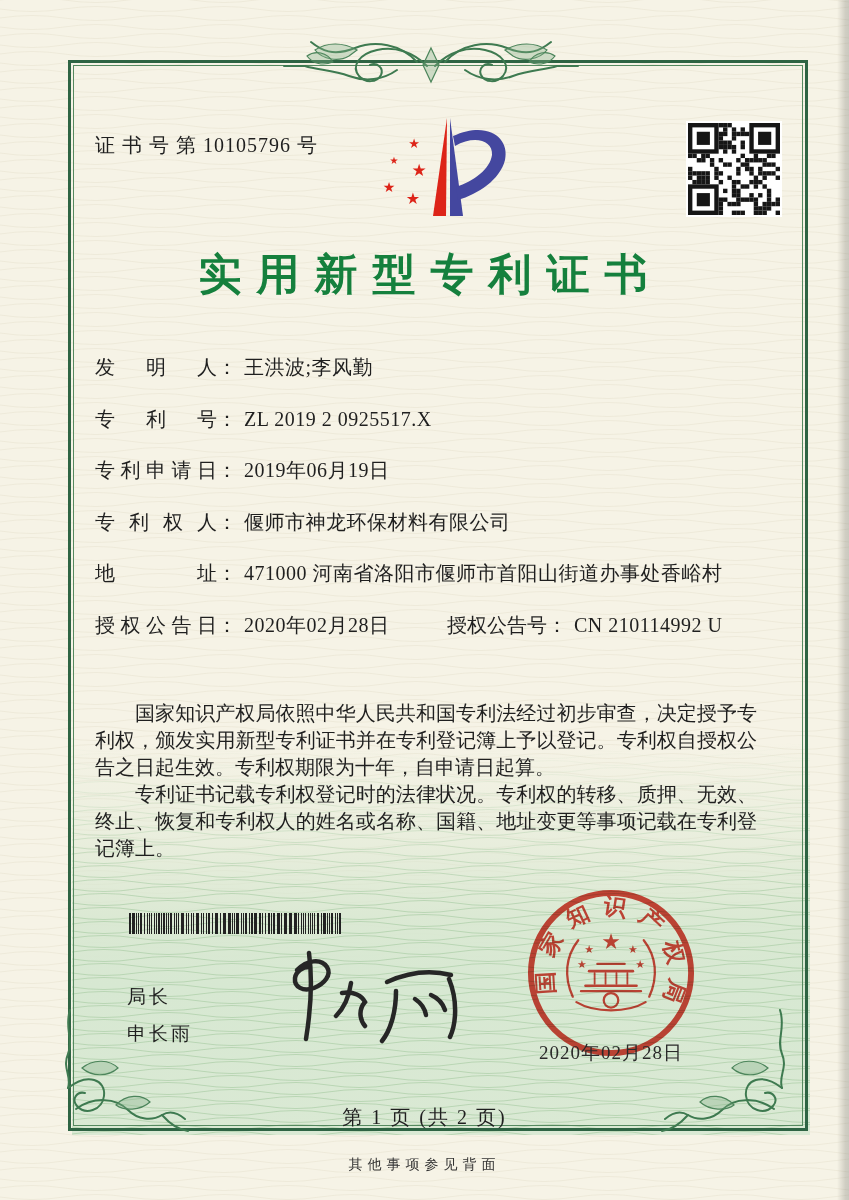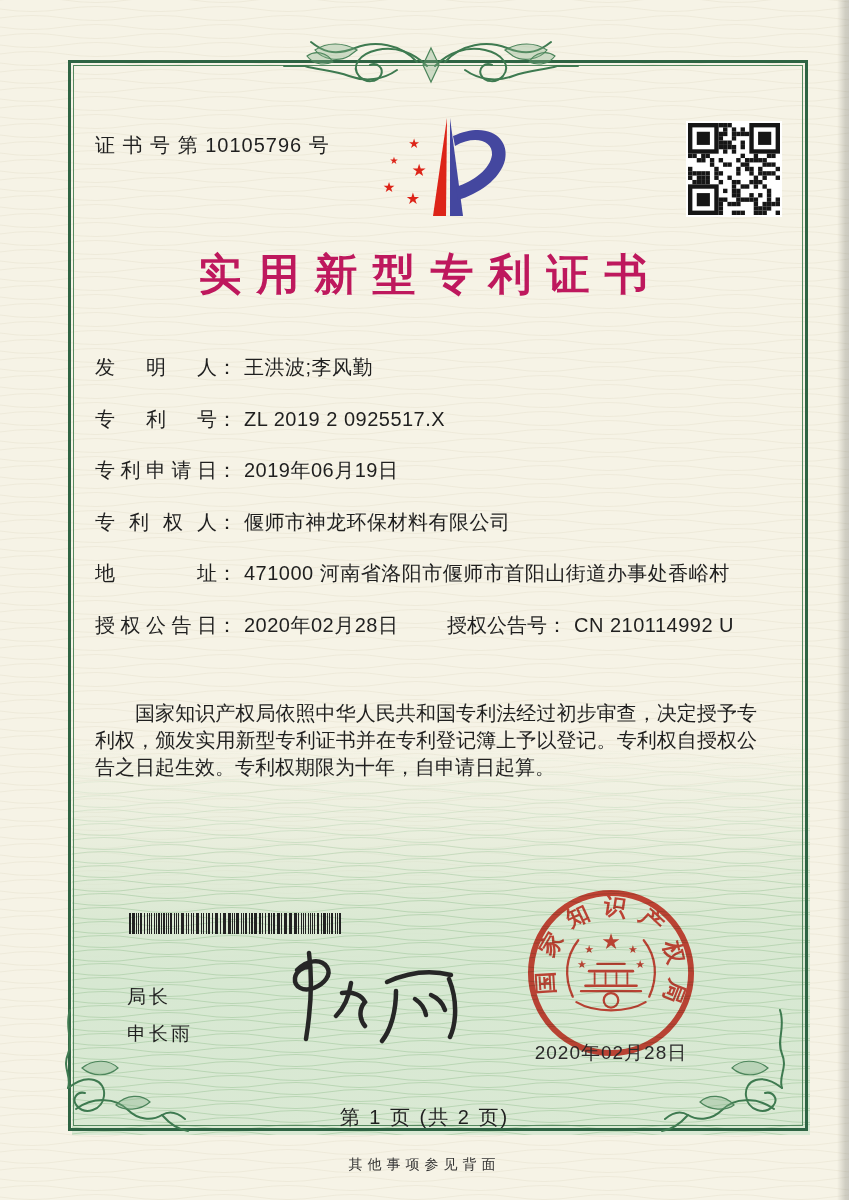--- a/index.html
+++ b/index.html
@@ -1,17 +1,17 @@
 <!DOCTYPE html>
 <html><head>
 <meta charset="utf-8">
 <style>
   html,body{margin:0;padding:0;background:#e9e7e0;}
   .page{position:relative;width:849px;height:1200px;margin:0 auto;overflow:hidden;
-        background:#f6f3e6;font-family:Liberation Sans, sans-serif;color:#1f1f1f;}
+        background:#f6f3e6;font-family:Liberation Serif, serif;color:#1f1f1f;}
   
   #waves-paper{position:absolute;left:0;top:0;width:849px;height:1200px;opacity:.28;}
   #waves-paper path{fill:none;stroke:#d9d2ba;stroke-width:1;}
   
   .scan-edge{position:absolute;right:0;top:0;bottom:0;width:12px;
         background:linear-gradient(90deg,rgba(0,0,0,0),rgba(110,110,104,.28) 70%,rgba(150,150,144,.45));}
   
   .green-zone{position:absolute;left:72px;top:742px;width:738px;height:393px;
         background:linear-gradient(180deg,rgba(214,231,208,0) 0%,rgba(214,231,208,.35) 22%,rgba(214,231,208,.85) 45%,#d7e8d2 62%,#dae9d4 100%);}
   #waves-green{position:absolute;left:72px;top:742px;width:738px;height:393px;opacity:.75;
@@ -23,21 +23,21 @@
          border:3px solid #2e6443;}
   .frame::after{content:"";position:absolute;inset:2px;border:1px solid #55895f;}
   .flourish{position:absolute;}
   .flourish path{fill:none;stroke:#3e7a50;stroke-width:2;stroke-linecap:round;}
   .flourish .leaf{fill:rgba(130,175,135,.35);stroke:#4c855b;stroke-width:1.2;}
   
   .cert-no{position:absolute;left:95px;top:132px;font-size:20px;letter-spacing:1px;}
   .logo{position:absolute;left:366px;top:112px;}
   .qr{position:absolute;left:686px;top:121px;background:#fff;padding:2px;}
   .title{position:absolute;left:0;right:0;top:246px;text-align:center;font-size:43px;font-weight:700;
-         letter-spacing:15px;padding-left:12px;color:#be185d;}
+         letter-spacing:15px;padding-left:12px;color:#15803d;}
   
   .fields{position:absolute;left:95px;top:354px;width:680px;font-size:20px;}
   .frow{position:relative;height:23px;margin-bottom:28.5px;white-space:nowrap;}
   .flabel{display:inline-block;width:122px;text-align:justify;text-align-last:justify;}
   .fvalue{padding-left:7px;letter-spacing:.5px;}
   .grant-right{position:absolute;left:352px;top:0;}
   
   .body-text{position:absolute;left:95px;top:700px;width:662px;font-size:20px;line-height:27px;
              text-align:justify;}
   .body-text p{margin:0;text-indent:2em;}
@@ -465,20 +465,21 @@
     <div class="frow">
       <span class="flabel">授权公告日</span><span>：</span><span class="fvalue">2020年02月28日</span>
       <span class="grant-right">
         <span>授权公告号</span><span>：</span><span class="fvalue">CN 210114992 U</span>
       </span>
     </div>
   </div>
 
   <div class="body-text">
     <p>国家知识产权局依照中华人民共和国专利法经过初步审查，决定授予专利权，颁发实用新型专利证书并在专利登记簿上予以登记。专利权自授权公告之日起生效。专利权期限为十年，自申请日起算。</p>
+    <p>专利证书记载专利权登记时的法律状况。专利权的转移、质押、无效、终止、恢复和专利权人的姓名或名称、国籍、地址变更等事项记载在专利登记簿上。</p>
   </div>
 
   <svg class="barcode" id="bc" width="218" height="21" viewBox="0 0 218 21">
       <rect x="0" y="0" width="2" height="21" fill="#222"></rect>
       <rect x="3" y="0" width="3" height="21" fill="#222"></rect>
       <rect x="7" y="0" width="1" height="21" fill="#222"></rect>
       <rect x="9" y="0" width="1" height="21" fill="#222"></rect>
       <rect x="11" y="0" width="2" height="21" fill="#222"></rect>
       <rect x="15" y="0" width="1" height="21" fill="#222"></rect>
       <rect x="18" y="0" width="1" height="21" fill="#222"></rect>

